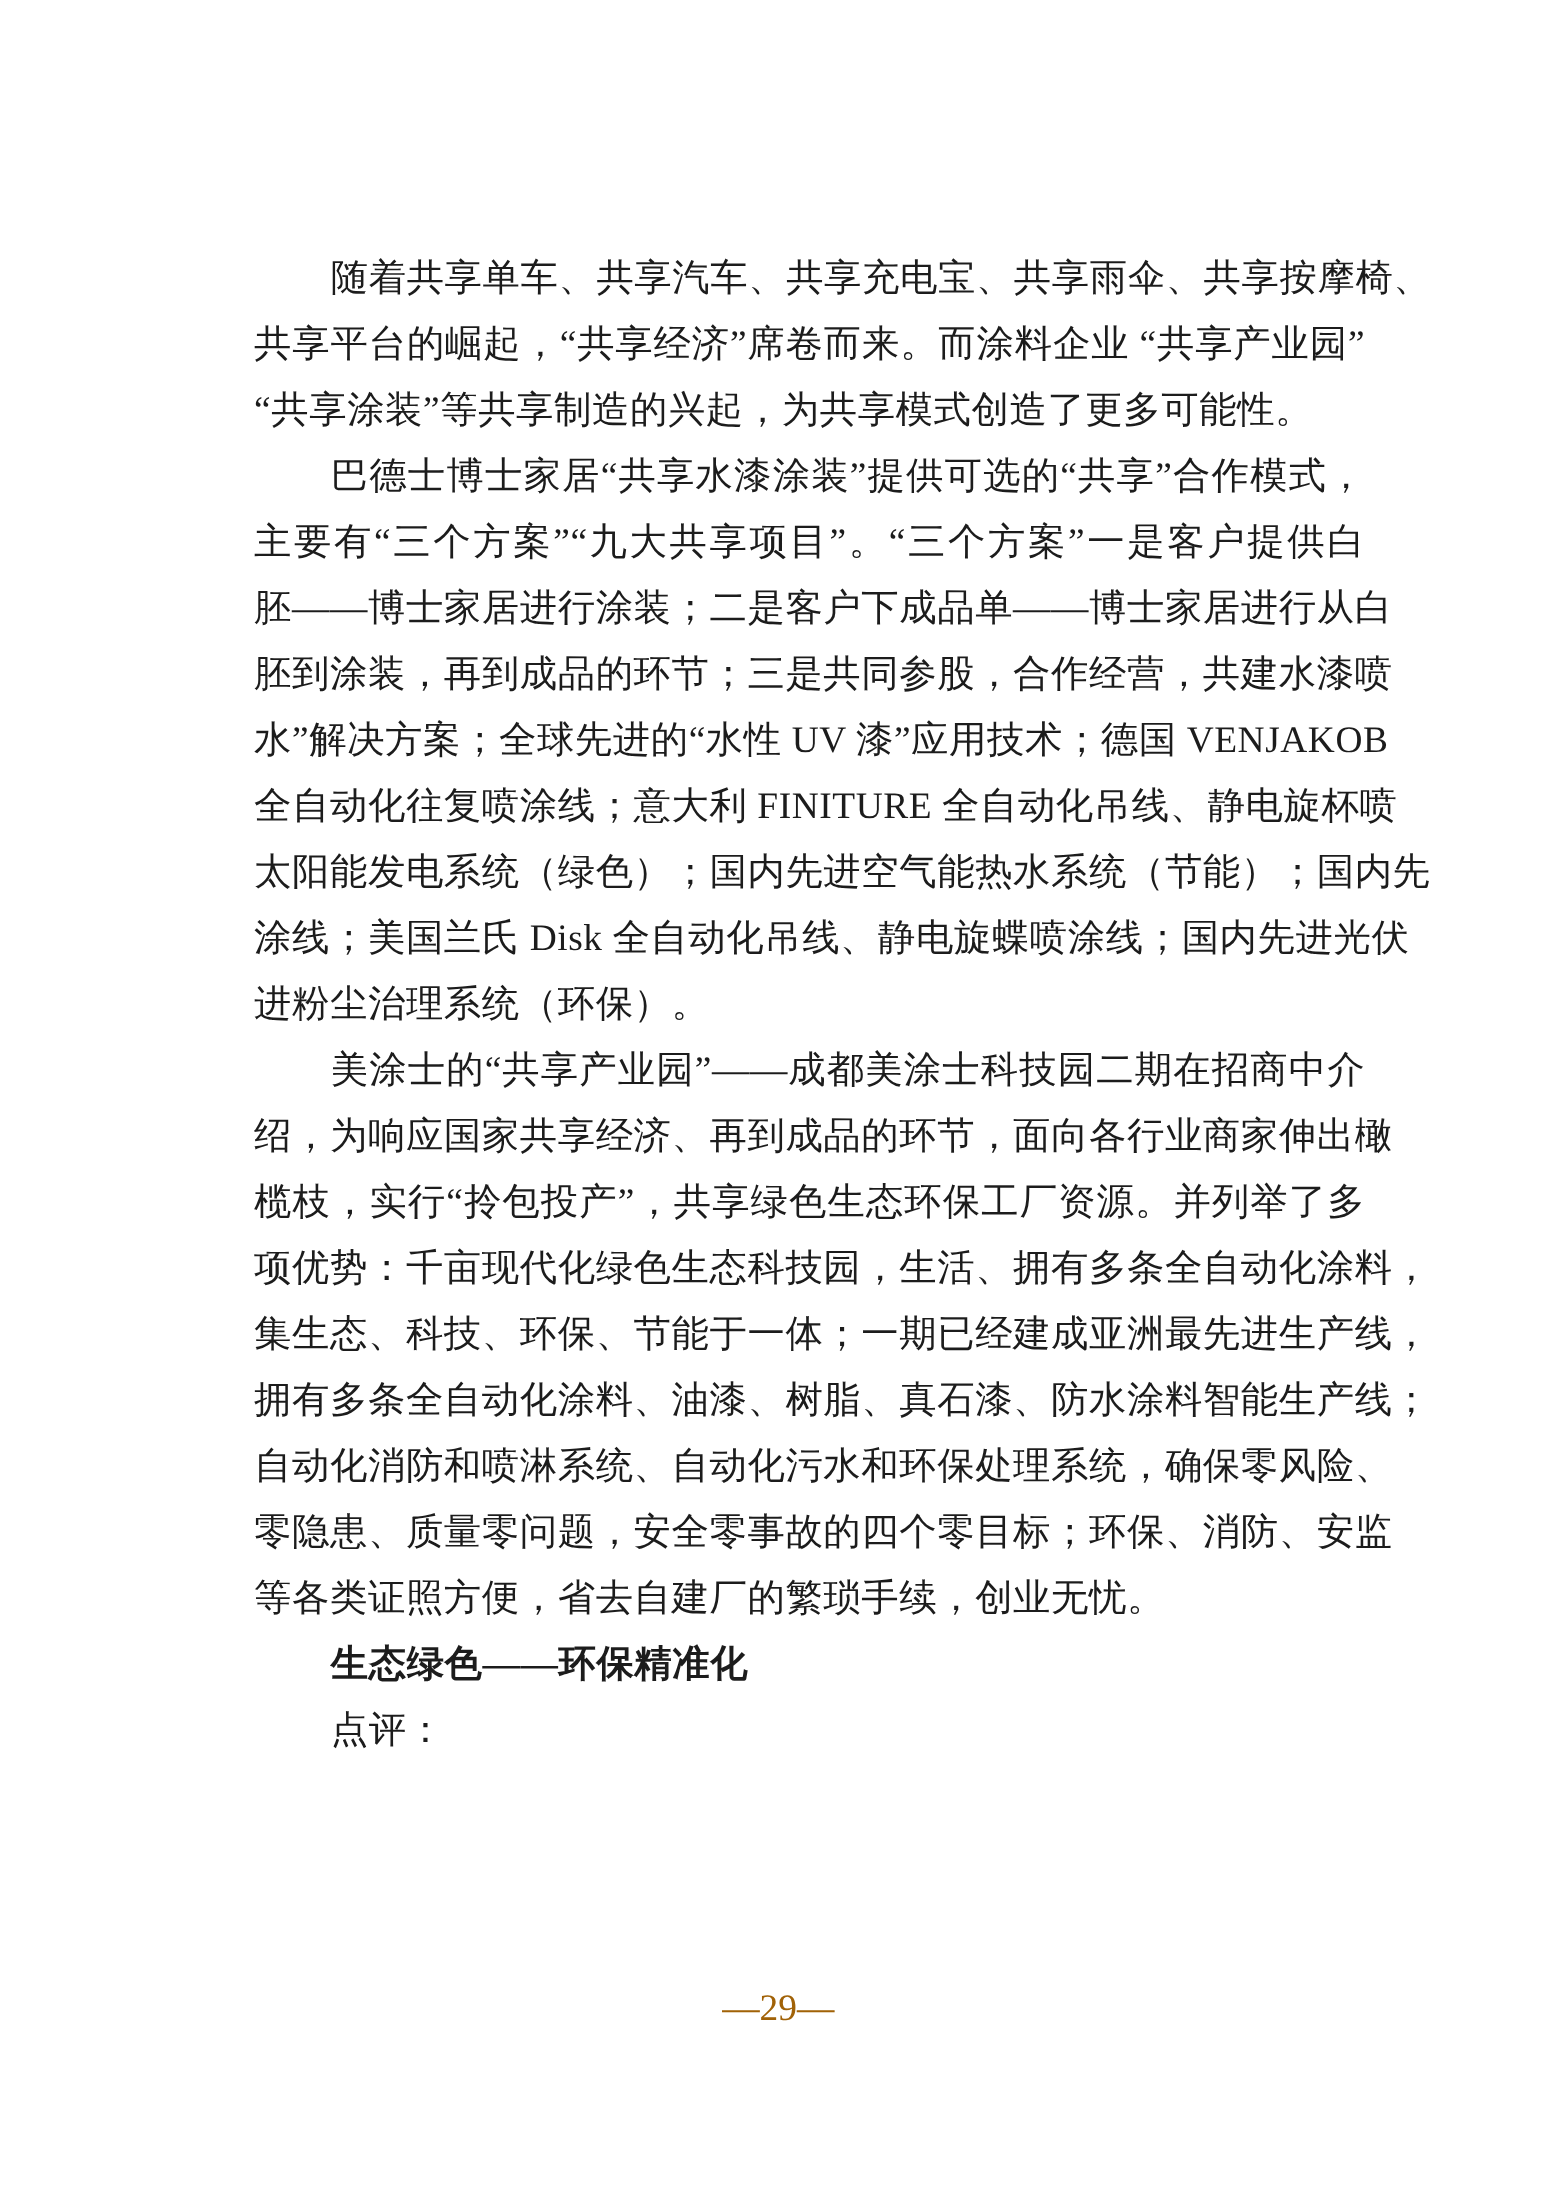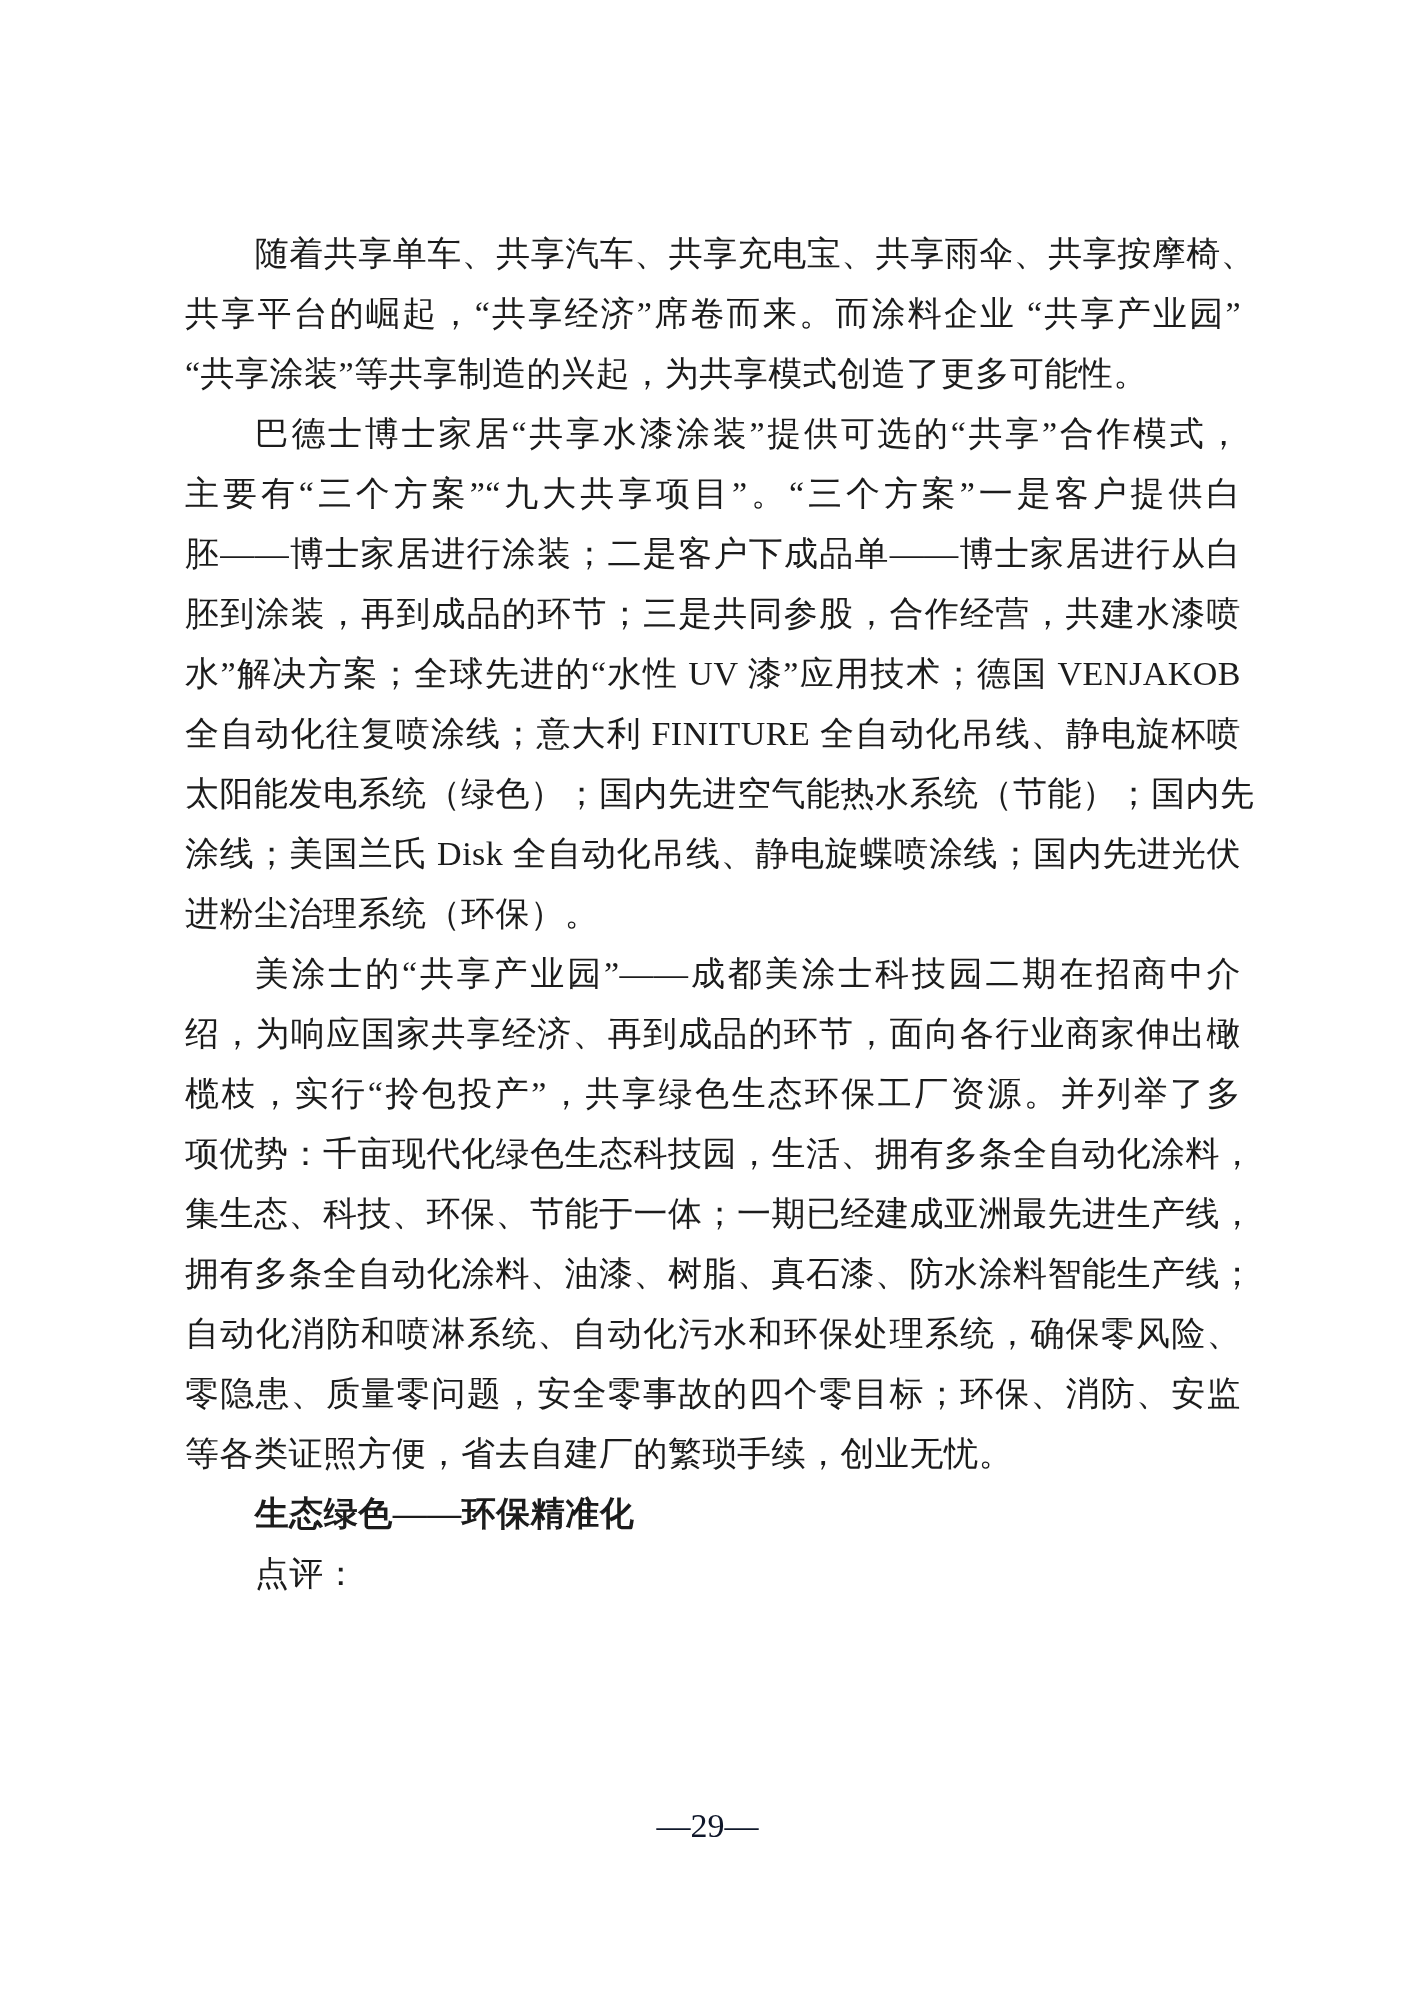--- a/index.html
+++ b/index.html
@@ -28,41 +28,42 @@
   }
   .line {
     font-size: 34px;
     line-height: 60px;
     height: 60px;
     white-space: nowrap;
     text-align: justify;
     text-align-last: justify;
     text-justify: inter-character;
     letter-spacing: 0.5px;
+    margin-left: 46px;
   }
   .line.plain {
     text-align: center;
     text-align-last: left;
     white-space: normal;
   }
   .line.indent {
     text-indent: 2.05em;
   }
   .line.bold {
     font-weight: bold;
   }
   .footer {
     position: absolute;
     left: 0;
     top: 1806px;
     width: 100%;
     text-align: center;
     font-size: 34px;
     line-height: 40px;
-    color: #0f172a;
+    color: #a16207;
   }
 </style>
 </head>
 <body>
 
 <div class="page">
   <div class="content">
     <div class="line indent">随着共享单车、共享汽车、共享充电宝、共享雨伞、共享按摩椅、</div>
     <div class="line">共享平台的崛起，“共享经济”席卷而来。而涂料企业 “共享产业园”</div>
     <div class="line plain">“共享涂装”等共享制造的兴起，为共享模式创造了更多可能性。</div>

